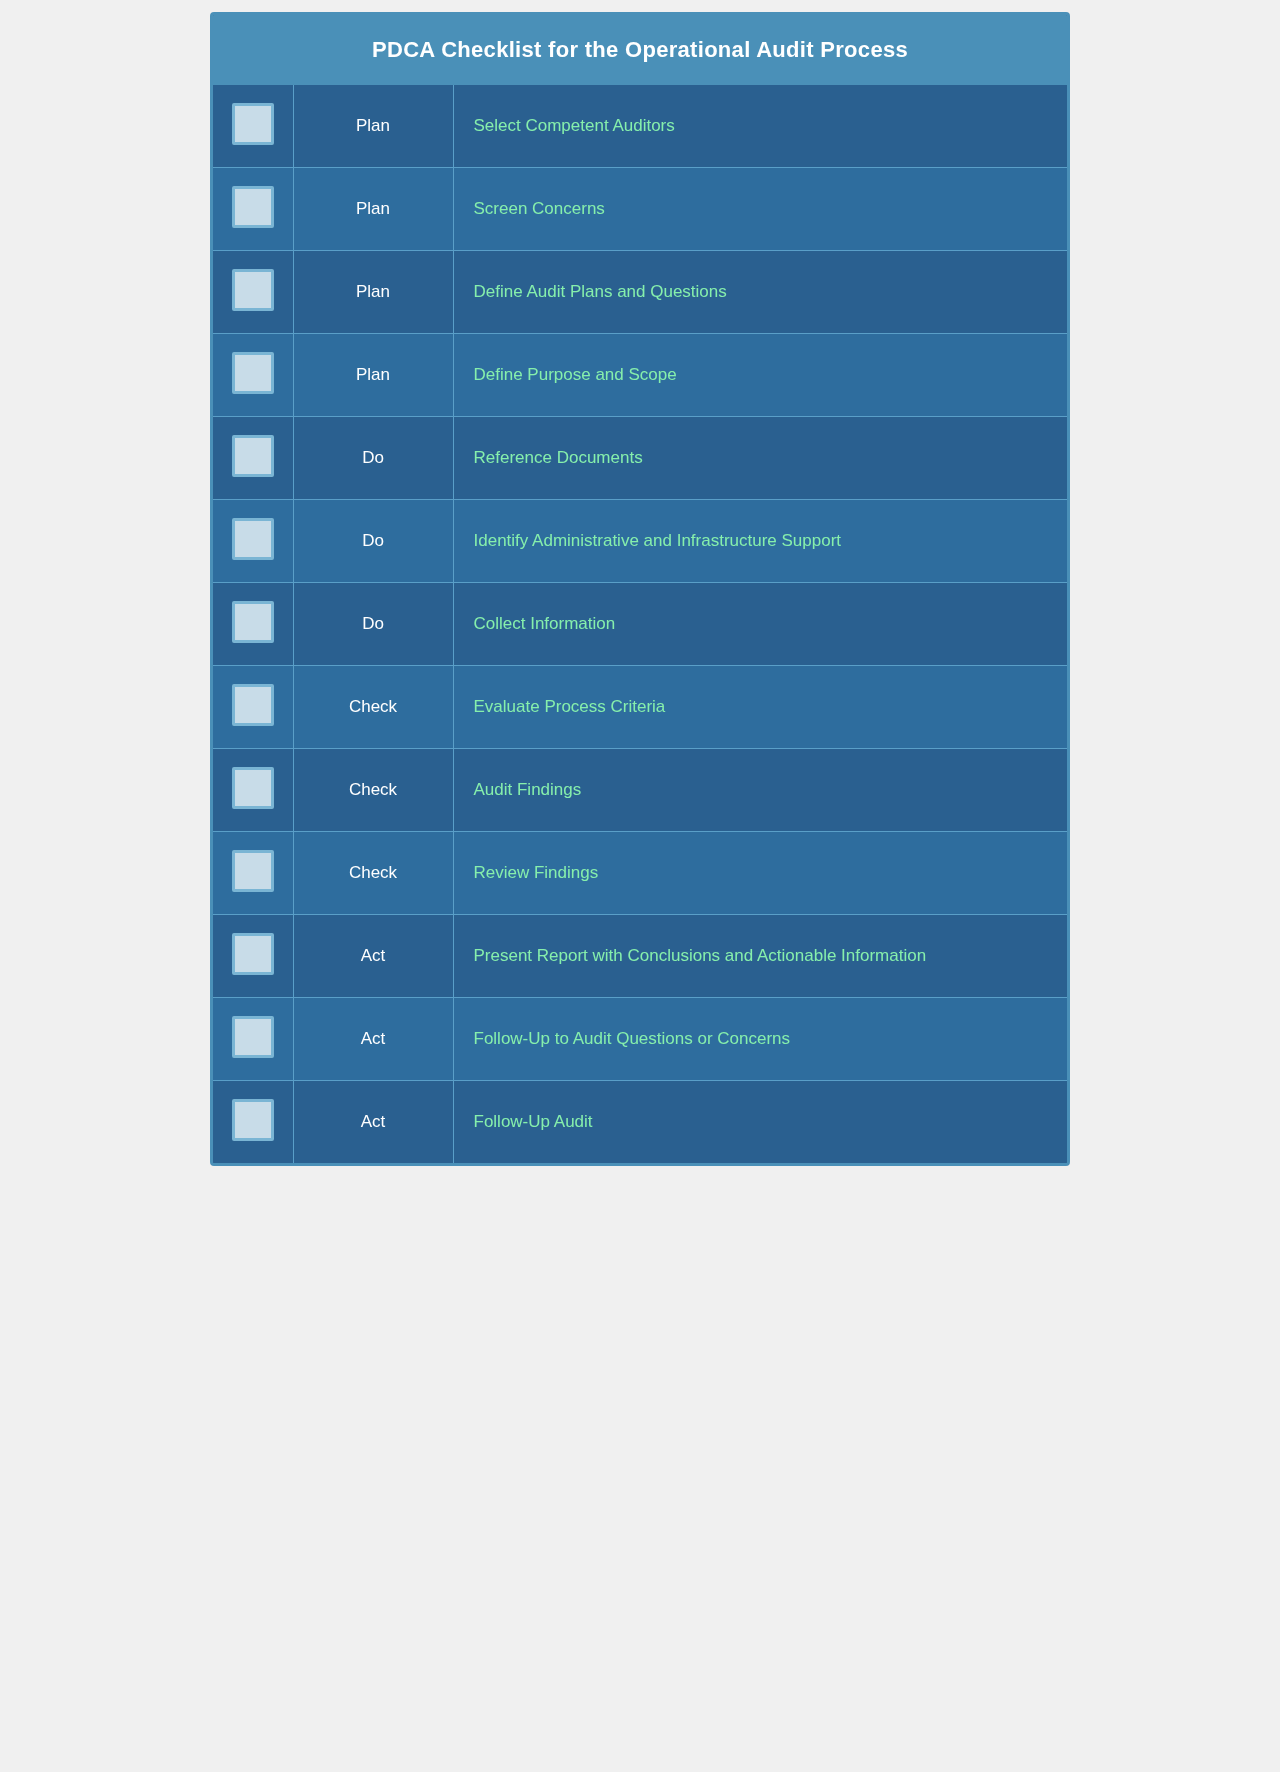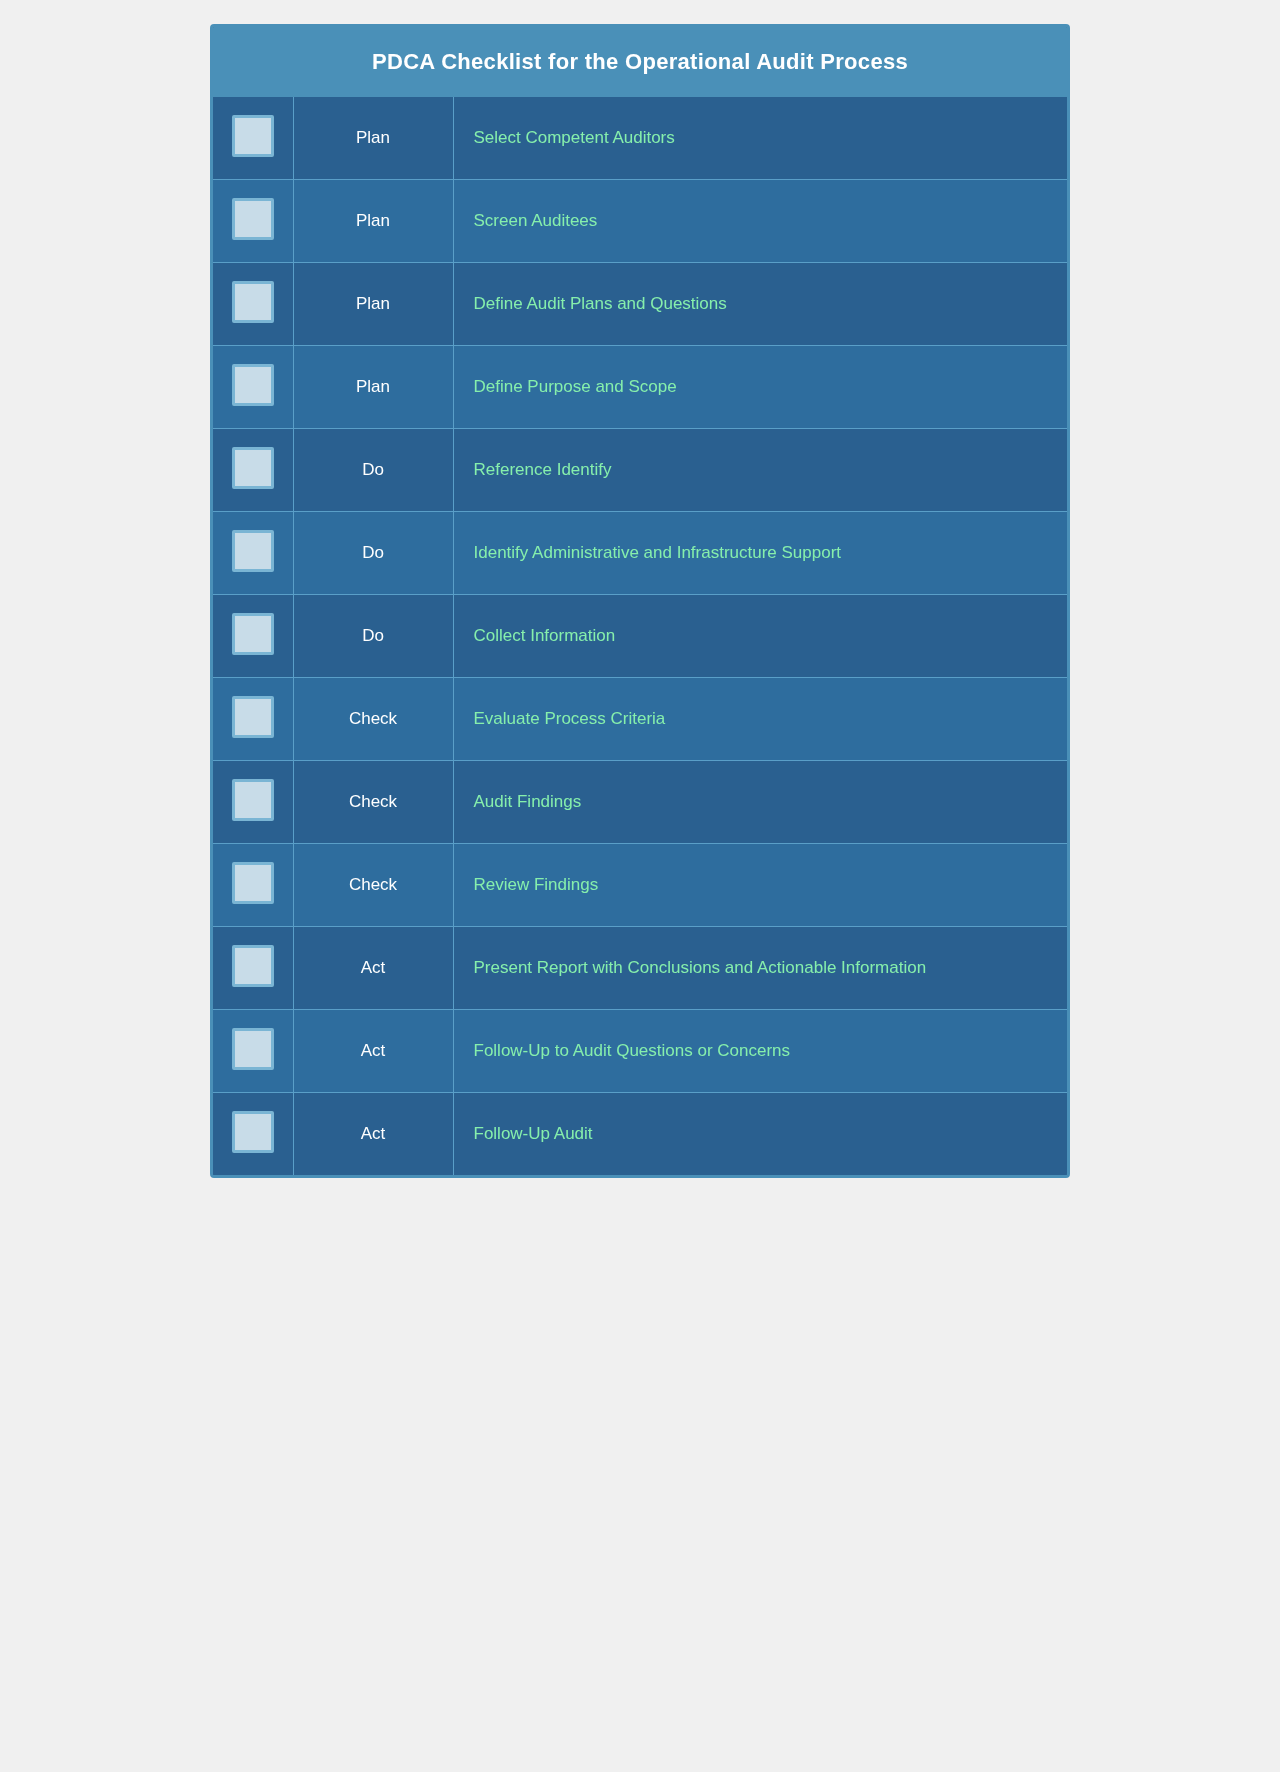--- a/index.html
+++ b/index.html
@@ -12,21 +12,21 @@
       background: #f0f0f0;
       display: flex;
       justify-content: center;
       align-items: flex-start;
       min-height: 100vh;
       font-family: 'Segoe UI', Arial, sans-serif;
     }
 
     .container {
       width: 860px;
-      margin: 24px auto;
+      margin: 12px auto;
       background: #2e6d9e;
       border: 3px solid #4a90b8;
       border-radius: 4px;
       overflow: hidden;
     }
 
     .table-header {
       background: #4a90b8;
       text-align: center;
       padding: 22px 16px;
@@ -102,36 +102,36 @@
   <table class="checklist-table">
     <tbody id="checklist-body">
     <tr>
           <td class="cell-checkbox"><span class="checkbox-box"></span></td>
           <td class="cell-phase">Plan</td>
           <td class="cell-description">Select Competent Auditors</td>
         </tr>
         <tr>
           <td class="cell-checkbox"><span class="checkbox-box"></span></td>
           <td class="cell-phase">Plan</td>
-          <td class="cell-description">Screen Auditees</td>
+          <td class="cell-description">Screen Concerns</td>
         </tr>
         <tr>
           <td class="cell-checkbox"><span class="checkbox-box"></span></td>
           <td class="cell-phase">Plan</td>
           <td class="cell-description">Define Audit Plans and Questions</td>
         </tr>
         <tr>
           <td class="cell-checkbox"><span class="checkbox-box"></span></td>
           <td class="cell-phase">Plan</td>
           <td class="cell-description">Define Purpose and Scope</td>
         </tr>
         <tr>
           <td class="cell-checkbox"><span class="checkbox-box"></span></td>
           <td class="cell-phase">Do</td>
-          <td class="cell-description">Reference Identify</td>
+          <td class="cell-description">Reference Documents</td>
         </tr>
         <tr>
           <td class="cell-checkbox"><span class="checkbox-box"></span></td>
           <td class="cell-phase">Do</td>
           <td class="cell-description">Identify Administrative and Infrastructure Support</td>
         </tr>
         <tr>
           <td class="cell-checkbox"><span class="checkbox-box"></span></td>
           <td class="cell-phase">Do</td>
           <td class="cell-description">Collect Information</td>

